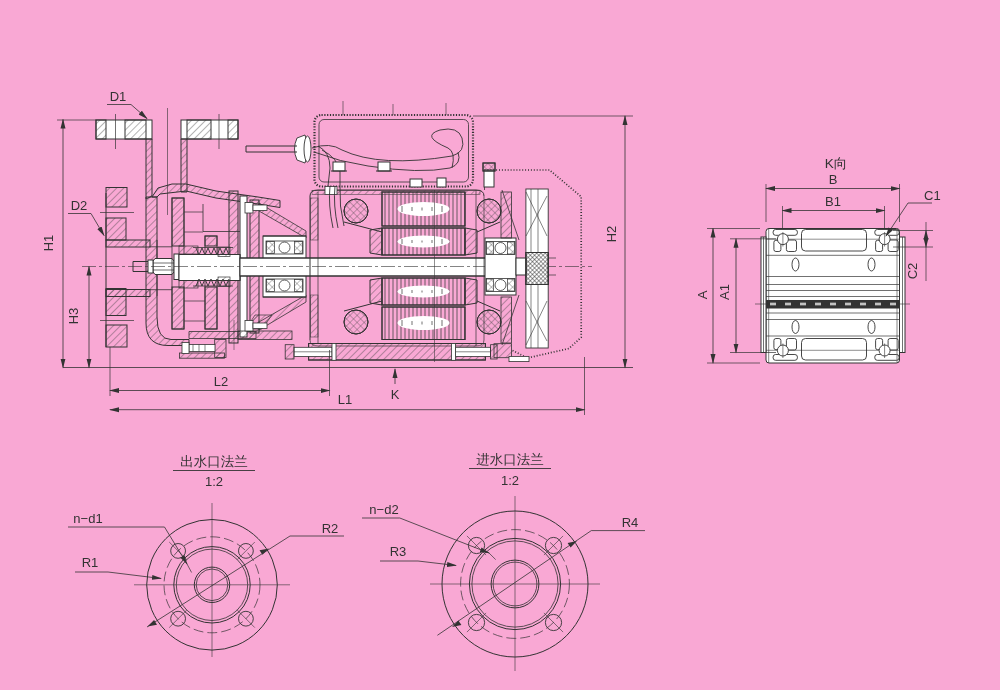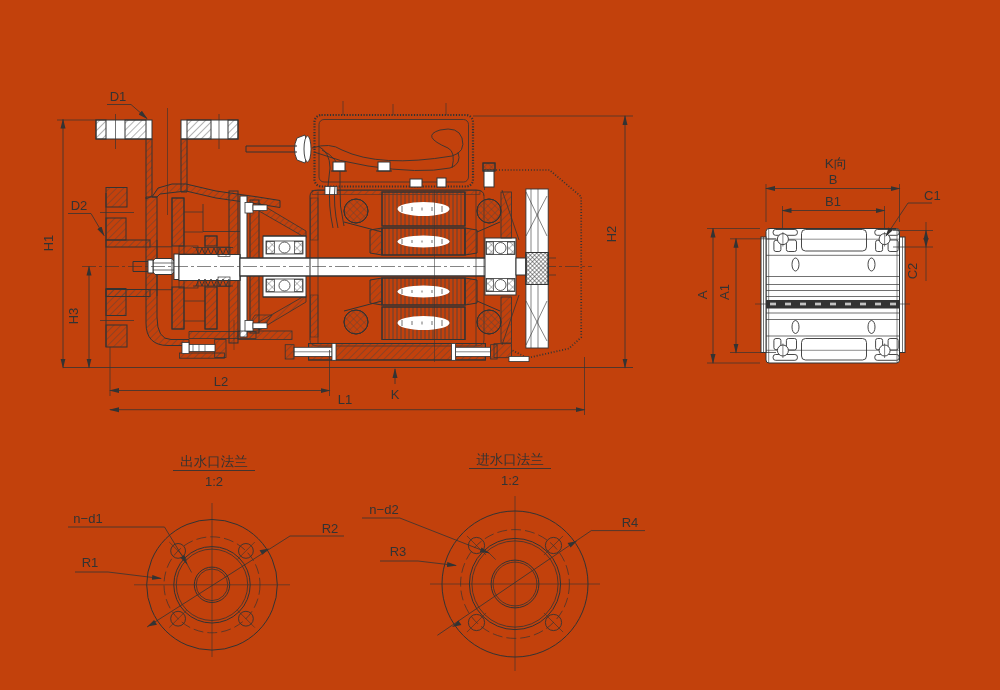--- a/index.html
+++ b/index.html
@@ -1,16 +1,16 @@
 <!DOCTYPE html>
 <html><head>
 <meta charset="utf-8">
 <style>
 html,body{margin:0;padding:0;background:#fff;}
-#wrap{width:1000px;height:690px;position:relative;background:#c2410c;overflow:hidden;}
+#wrap{width:1000px;height:690px;position:relative;background:#f9a8d4;overflow:hidden;}
 svg{position:absolute;top:0;left:0;}
 text{font-family:"Liberation Sans",sans-serif;fill:#333;}
 </style>
 </head>
 <body>
 <div id="wrap">
 <svg width="1000" height="690" viewBox="0 0 1000 690">
 <defs>
 <pattern id="hat" patternUnits="userSpaceOnUse" width="5" height="5" patternTransform="rotate(45)">
   <line x1="0" y1="0" x2="0" y2="5" stroke="#444" stroke-width="0.8"></line>

